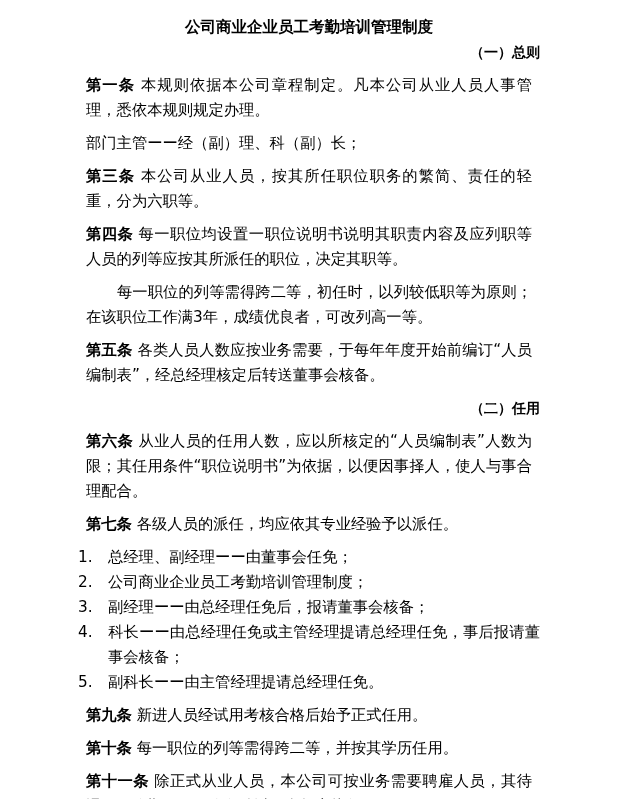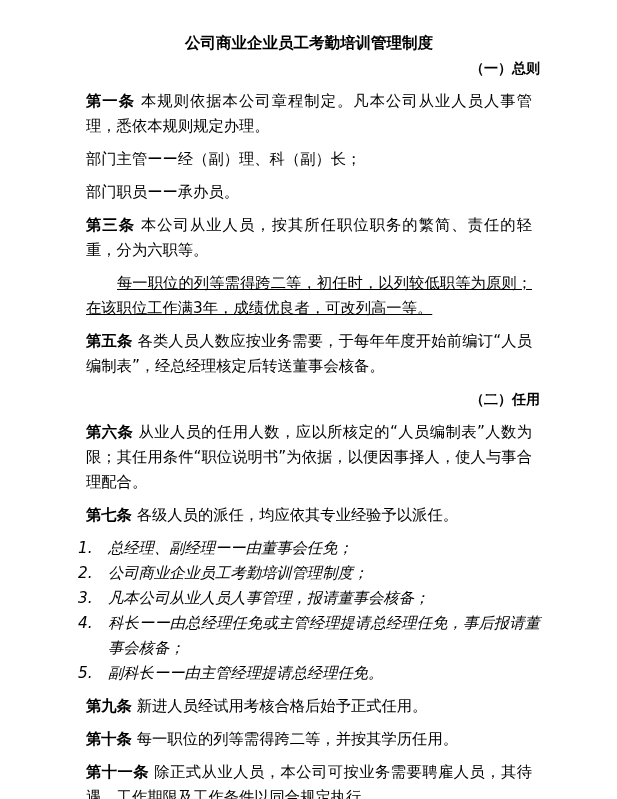--- a/index.html
+++ b/index.html
@@ -13,21 +13,21 @@
     overflow: hidden;
     font-family: "DejaVu Sans", "Liberation Sans", sans-serif;
     color: #000000;
     -webkit-font-smoothing: none;
   }
   #page {
     position: relative;
     width: 617px;
     height: 618px;
     box-sizing: border-box;
-    padding: 31px 77px 0 78px;
+    padding: 15px 77px 0 78px;
   }
   .doc-title {
     font-size: 15.5px;
     font-weight: bold;
     text-align: center;
     line-height: 25px;
     margin: 0 0 0 0;
     letter-spacing: 0px;
     white-space: nowrap;
   }
@@ -45,36 +45,34 @@
     margin: 8px;
     text-align: justify;
     text-justify: inter-character;
     letter-spacing: 0px;
   }
   .para .art {
     font-weight: bold;
   }
   .para.indent2 {
     text-indent: 31px;
-    text-decoration: underline;
   }
   .list {
     margin: 0;
     padding: 0;
     list-style: none;
   }
   .list li {
     font-size: 15.3px;
     line-height: 25px;
     margin: 0;
     padding-left: 30px;
     text-indent: -30px;
     text-align: justify;
     text-justify: inter-character;
-    font-style: italic;
   }
   .list li .num {
     display: inline-block;
     width: 30px;
     text-indent: 0;
     font-family: "DejaVu Sans", "Liberation Sans", sans-serif;
   }
   .list li .li-body {
     text-indent: 0;
   }
@@ -83,31 +81,31 @@
 <body>
 
 <div id="page">
 
   <h1 class="doc-title">公司商业企业员工考勤培训管理制度</h1>
 
   <div id="body-content">
       <p class="section-head">（一）总则</p>
       <p class="para"><span class="art">第一条</span> <span>本规则依据本公司章程制定。凡本公司从业人员人事管理，悉依本规则规定办理。</span></p>
       <p class="para">部门主管ーー经（副）理、科（副）长；</p>
-      <p class="para">部门职员ーー承办员。</p>
       <p class="para"><span class="art">第三条</span> <span>本公司从业人员，按其所任职位职务的繁简、责任的轻重，分为六职等。</span></p>
+      <p class="para"><span class="art">第四条</span> <span>每一职位均设置一职位说明书说明其职责内容及应列职等人员的列等应按其所派任的职位，决定其职等。</span></p>
       <p class="para indent2">每一职位的列等需得跨二等，初任时，以列较低职等为原则；在该职位工作满3年，成绩优良者，可改列高一等。</p>
       <p class="para"><span class="art">第五条</span> <span>各类人员人数应按业务需要，于每年年度开始前编订“人员编制表”，经总经理核定后转送董事会核备。</span></p>
       <p class="section-head">（二）任用</p>
       <p class="para"><span class="art">第六条</span> <span>从业人员的任用人数，应以所核定的“人员编制表”人数为限；其任用条件“职位说明书”为依据，以便因事择人，使人与事合理配合。</span></p>
       <p class="para"><span class="art">第七条</span> <span>各级人员的派任，均应依其专业经验予以派任。</span></p>
       <ul class="list">
         <li><span class="num">1.</span><span class="li-body">总经理、副经理ーー由董事会任免；</span></li>
         <li><span class="num">2.</span><span class="li-body">公司商业企业员工考勤培训管理制度；</span></li>
-        <li><span class="num">3.</span><span class="li-body">凡本公司从业人员人事管理，报请董事会核备；</span></li>
+        <li><span class="num">3.</span><span class="li-body">副经理ーー由总经理任免后，报请董事会核备；</span></li>
         <li><span class="num">4.</span><span class="li-body">科长ーー由总经理任免或主管经理提请总经理任免，事后报请董事会核备；</span></li>
         <li><span class="num">5.</span><span class="li-body">副科长ーー由主管经理提请总经理任免。</span></li>
       </ul>
       <p class="para"><span class="art">第九条</span> <span>新进人员经试用考核合格后始予正式任用。</span></p>
       <p class="para"><span class="art">第十条</span> <span>每一职位的列等需得跨二等，并按其学历任用。</span></p>
       <p class="para"><span class="art">第十一条</span> <span>除正式从业人员，本公司可按业务需要聘雇人员，其待遇、工作期限及工作条件以同合规定执行。</span></p>
     </div>
 
 </div>
 

